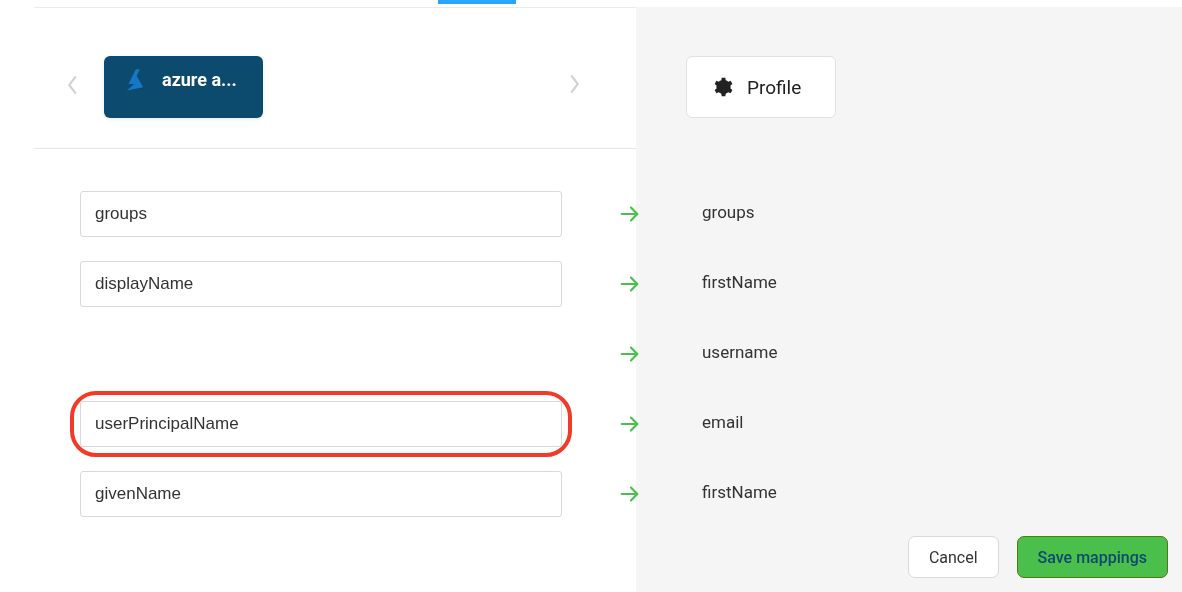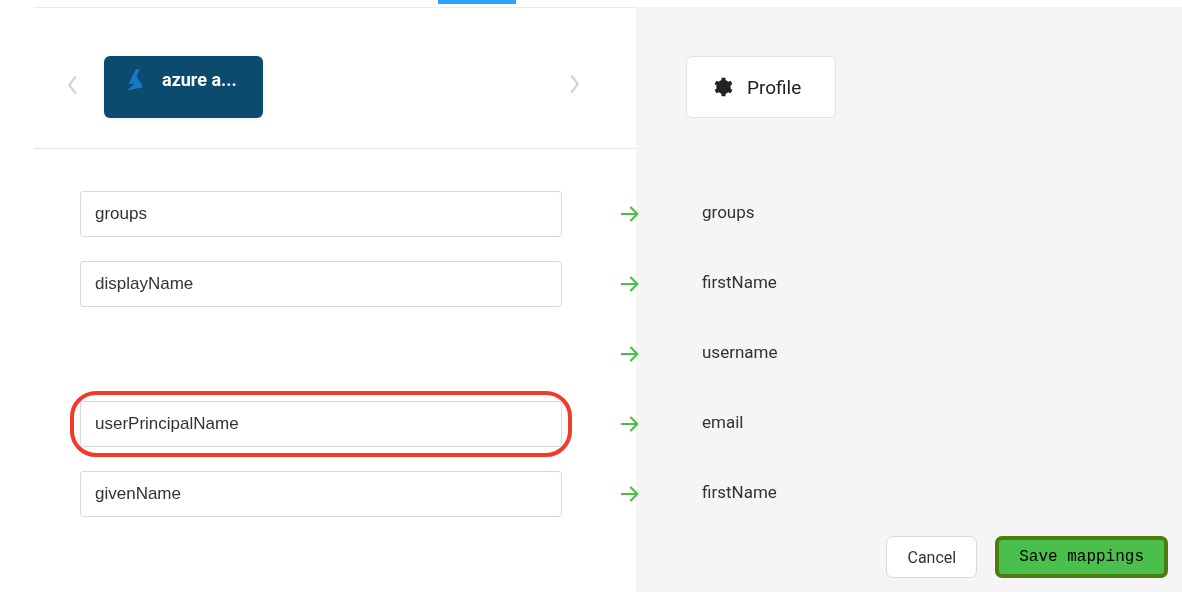--- a/index.html
+++ b/index.html
@@ -194,24 +194,23 @@
     align-items: center;
     cursor: pointer;
   }
   .btn-secondary {
     background: #fff;
     border: 1px solid #d9d9d9;
     color: #333;
   }
   .btn-primary {
     background: #4bbf4b;
-    border: 4px solid #4d7c0f;
-    color: #000000;
+    border: 1px solid #4d7c0f;
+    color: #0c4a6e;
     font-weight: 500;
-    font-family: Liberation Mono, monospace;
   }
 </style>
 </head>
 <body>
 
 <div class="page">
 
   <div class="tab-underline"></div>
   <div class="top-divider"></div>
 

